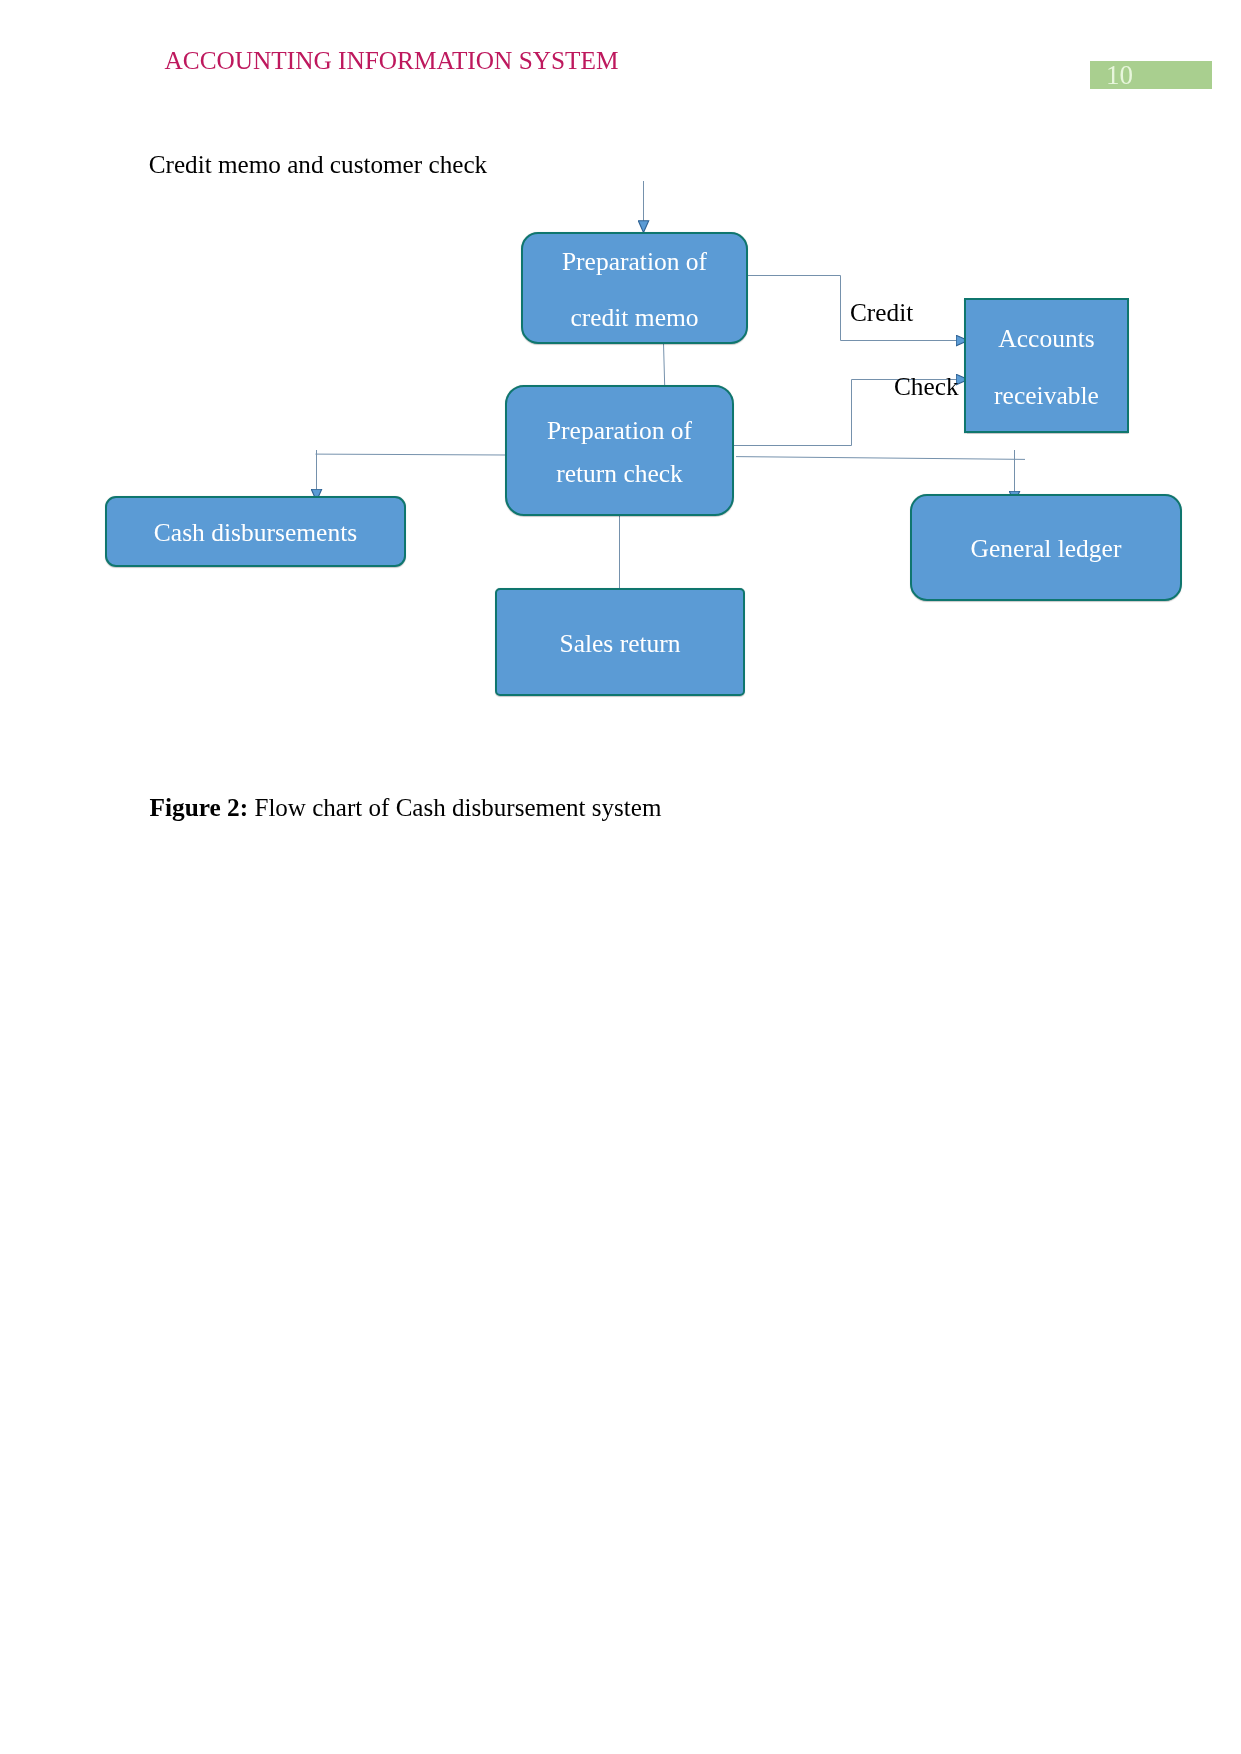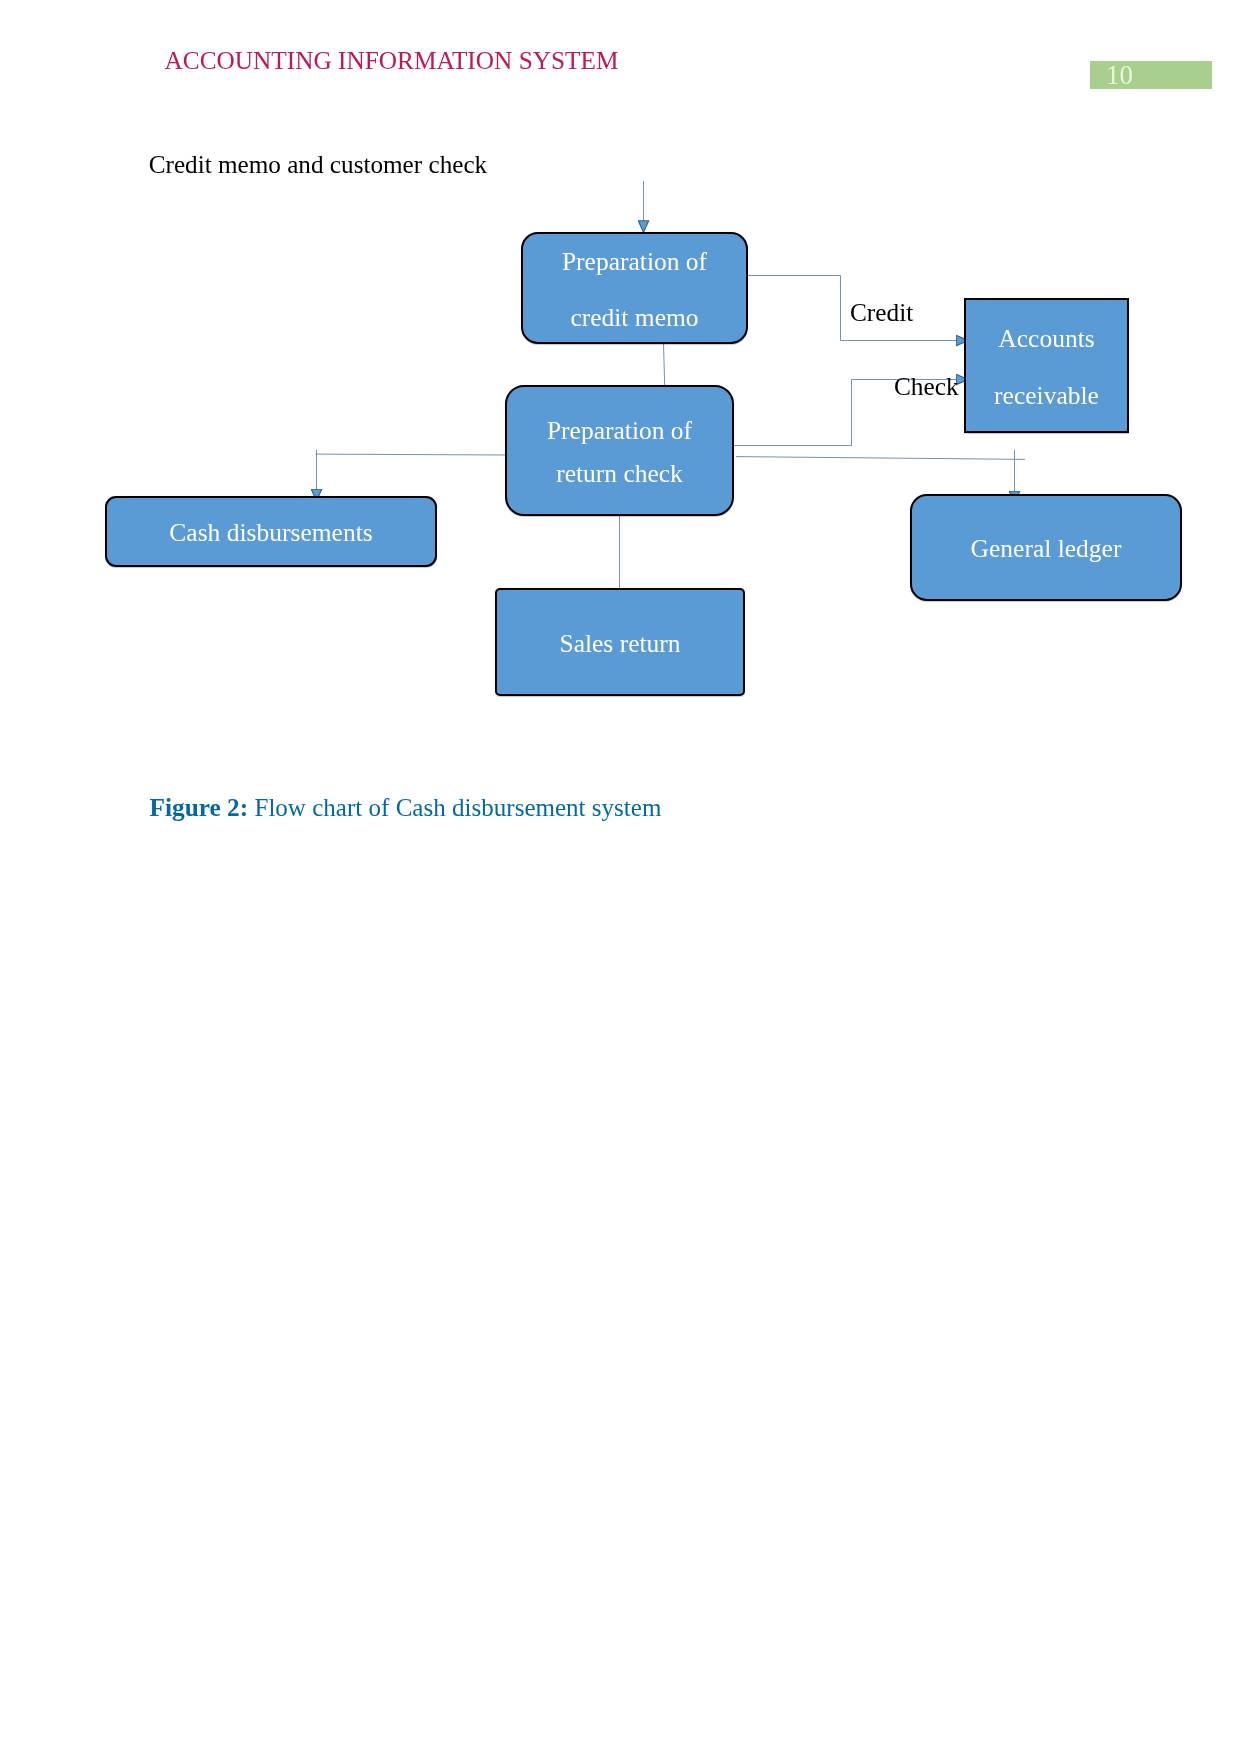--- a/index.html
+++ b/index.html
@@ -35,46 +35,46 @@
     font-size:25.2px; line-height:1; color:#000; white-space:nowrap;
   }
 
   
   .diagram { position:absolute; left:0; top:0; width:1241px; height:780px; }
   .diagram svg { position:absolute; left:0; top:0; }
 
   .node {
     position:absolute;
     background:#5B9BD5;
-    border:2px solid #000000;
+    border:2px solid #0f766e;
     color:#FFFFFF;
     display:flex; flex-direction:column;
     align-items:center; justify-content:center;
     box-sizing:border-box;
     font-size:25.5px;
     box-shadow:0 0.5px 1px rgba(0,0,0,0.22);
   }
   .node .ln { display:block; line-height:1; }
 
   
   .figure-caption {
     position:absolute; left:149.6px; top:795px;
-    font-size:25.3px; line-height:1; color:#0369a1; white-space:nowrap;
+    font-size:25.3px; line-height:1; color:#000000; white-space:nowrap;
   }
   .figure-caption b { font-weight:bold; }
   .figure-caption span { font-size:25.05px; }
 
   .edge-label {
     position:absolute; font-size:25.3px; line-height:1; color:#000; white-space:nowrap;
   }
 
   .n-credit-memo      { left:521px; top:232px; width:227px; height:112px; border-radius:17px; }
   .n-return-check     { left:505px; top:385px; width:229px; height:131px; border-radius:19px; }
   .n-accounts-receivable { left:964px; top:298px; width:165px; height:135px; border-radius:0; }
-  .n-cash-disbursements  { left:105px; top:496px; width:332px; height:71px; border-radius:11px; }
+  .n-cash-disbursements  { left:105px; top:496px; width:301px; height:71px; border-radius:11px; }
   .n-sales-return     { left:495px; top:588px; width:250px; height:108px; border-radius:5px; }
   .n-general-ledger   { left:910px; top:494px; width:272px; height:107px; border-radius:17px; }
 
   .node .ln { display:block; line-height:1; }
   .n-credit-memo .ln.l2      { margin-top:31px; }
   .n-return-check .ln.l2     { margin-top:17px; }
   .n-accounts-receivable .ln.l2 { margin-top:31px; }
   .n-credit-memo, .n-return-check, .n-accounts-receivable { padding-top:3px; }
   .n-cash-disbursements, .n-sales-return, .n-general-ledger { padding-top:3px; }
 

